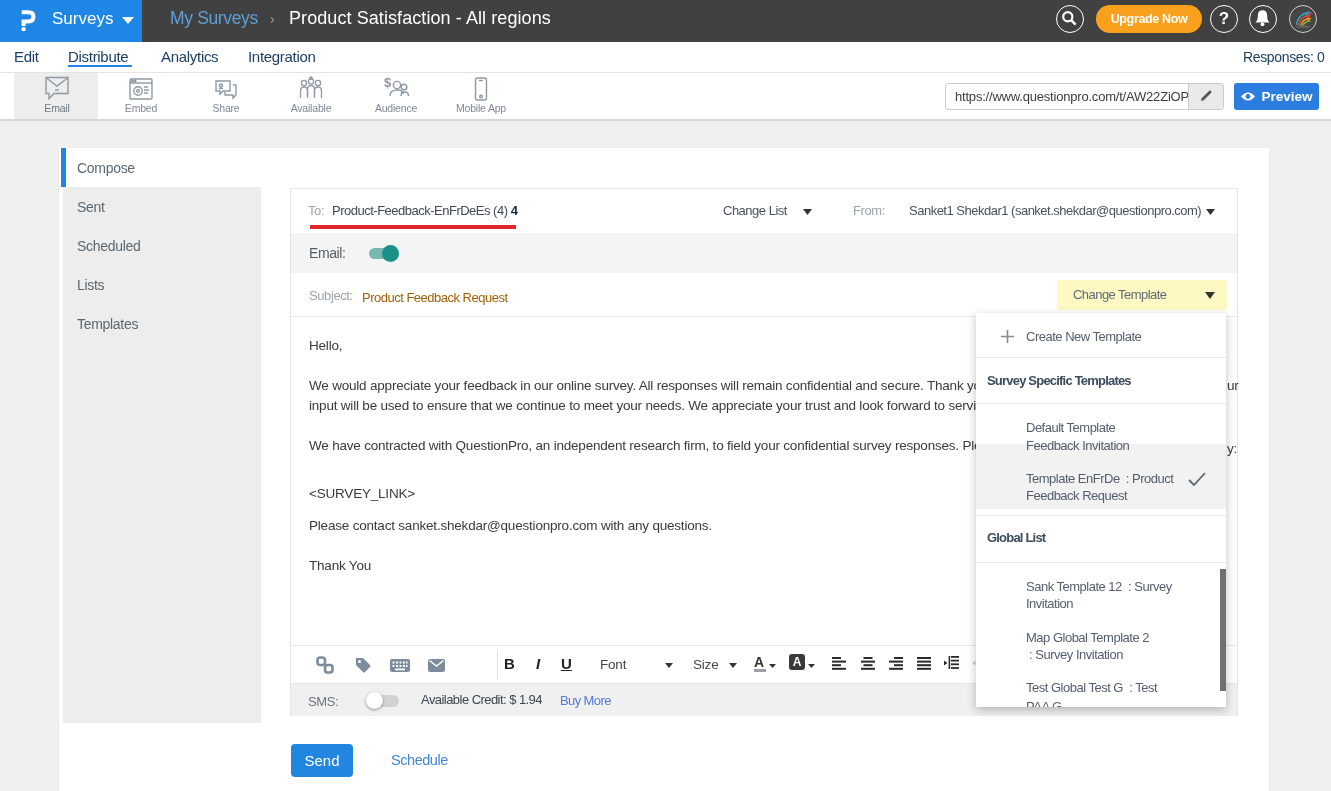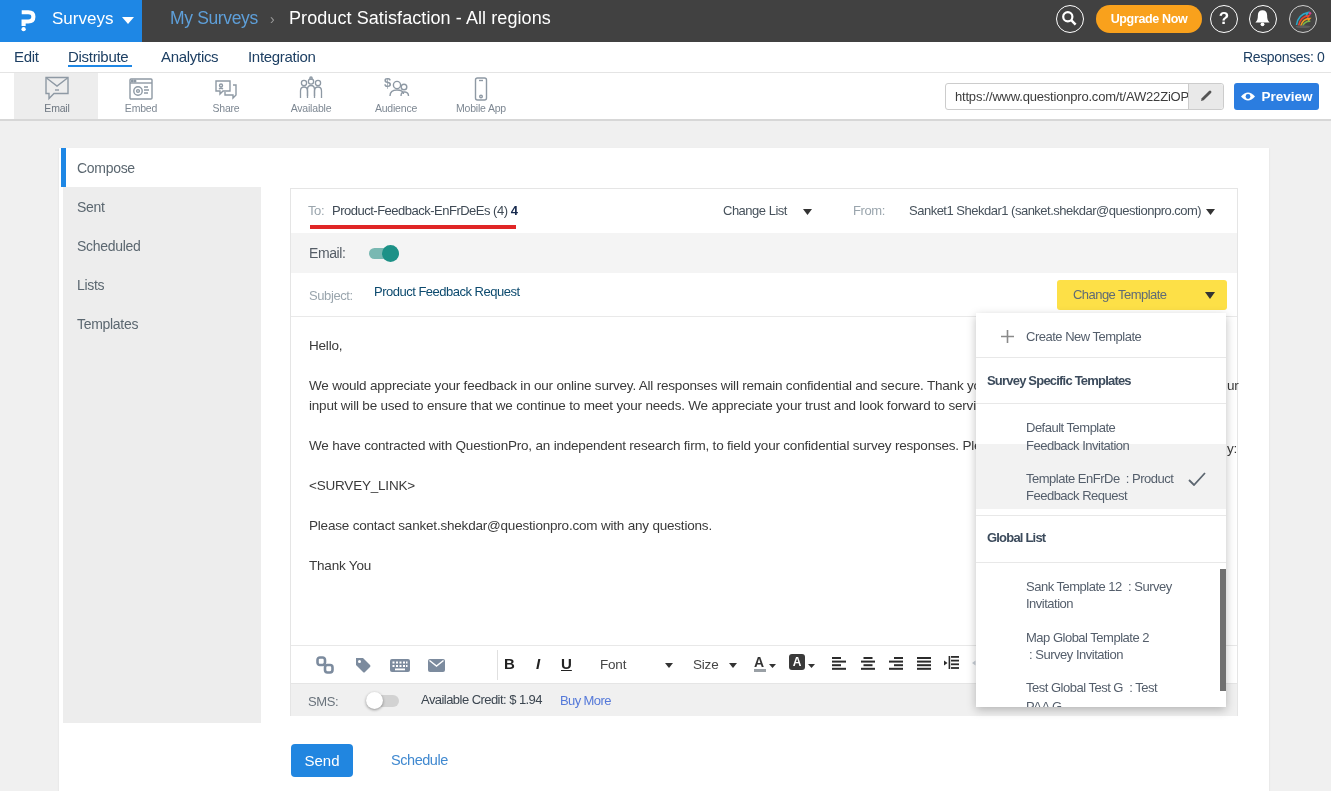--- a/index.html
+++ b/index.html
@@ -40,21 +40,21 @@
 #side-gray { position:absolute; left:4px; top:39px; width:198px; height:536px; background:#ededed; }
 .sideitem { position:absolute; left:18px; font-size:14px; letter-spacing:-0.3px; color:#5b6770; }
 
 #form { position:absolute; left:231px; top:40px; width:948px; height:528px; border:1px solid #e5e5e5; background:#fff; }
 #torow { position:absolute; left:0; top:0; width:946px; height:44px; }
 #emailrow { position:absolute; left:0; top:44px; width:946px; height:40px; background:#f4f4f4; }
 #subjrow { position:absolute; left:0; top:84px; width:946px; height:44px; border-bottom:1px solid #e9e9e9; }
 .glabel { color:#9aa5ad; font-size:13px; letter-spacing:-0.4px; }
 .gval { color:#3f4a55; font-size:13px; letter-spacing:-0.5px; white-space:nowrap; }
 #redline { position:absolute; left:19px; top:36px; width:206px; height:4px; background:#e02626; }
-#chg-tpl { position:absolute; left:766px; top:7px; width:170px; height:30px; background:#fde047; border-radius:3px; }
+#chg-tpl { position:absolute; left:766px; top:7px; width:170px; height:30px; background:#fef9c3; border-radius:3px; }
 
 .toggle-on-track { position:absolute; width:30px; height:11px; background:#79b8b2; border-radius:6px; }
 .toggle-on-knob { position:absolute; width:17px; height:17px; background:#1d9187; border-radius:50%; }
 .toggle-off-track { position:absolute; width:33px; height:12px; background:#d2d2d2; border-radius:6px; }
 .toggle-off-knob { position:absolute; width:17px; height:17px; background:#fff; border-radius:50%; box-shadow:0 1px 3px rgba(0,0,0,0.4); }
 
 #bodytext { position:absolute; left:18px; top:127px; width:667px; height:310px; overflow:hidden;text-align:center; }
 #bodytext div { position:absolute; white-space:nowrap; font-size:13.5px; letter-spacing:-0.2px; color:#3a3a3a; }
 
 #fmtbar { position:absolute; left:0; top:456px; width:946px; height:38px; border-top:1px solid #e8e8e8; background:#fff; }
@@ -220,34 +220,34 @@
           <path d="M0 0 L9 0 L4.5 6 Z" fill="#333"></path>
         </svg>
     </div>
     <div id="emailrow">
       <span style="position:absolute; left:18px; top:12px; font-size:14px; letter-spacing:-0.4px; color:#555d66;">Email:</span>
       <div class="toggle-on-track" style="left:78px; top:15px;"></div>
       <div class="toggle-on-knob" style="left:91px; top:12px;"></div>
     </div>
     <div id="subjrow">
       <span class="glabel" style="position:absolute; left:18px; top:15px;">Subject:</span>
-      <span class="gval" style="position:absolute; left:71px; top:11px; color:#0c4a6e;margin-left:12px;">Product Feedback Request</span>
+      <span class="gval" style="position:absolute; left:71px; top:17px; color:#a16207;">Product Feedback Request</span>
       <div id="chg-tpl">
         <span style="position:absolute; left:16px; top:7px; font-size:13px; letter-spacing:-0.55px; color:#5f6b76;">Change Template</span>
         <svg width="10" height="7" viewBox="0 0 10 7" style="position:absolute; left:148px; top:12px;">
             <path d="M0 0 L10 0 L5 7 Z" fill="#333"></path>
           </svg>
       </div>
     </div>
     <div id="bodytext">
       <div style="top:22px;">Hello,</div>
       <div style="top:62px;">We would appreciate your feedback in our online survey. All responses will remain confidential and secure. Thank you. Your</div>
       <div style="top:82px;">input will be used to ensure that we continue to meet your needs. We appreciate your trust and look forward to serving you</div>
       <div style="top:122px;">We have contracted with QuestionPro, an independent research firm, to field your confidential survey responses. Please take the survey:</div>
-      <div style="top:162px;">&lt;SURVEY_LINK&gt;</div>
+      <div style="top:170px;">&lt;SURVEY_LINK&gt;</div>
       <div style="top:202px;">Please contact sanket.shekdar@questionpro.com with any questions.</div>
       <div style="top:242px;">Thank You</div>
     </div>
     <span style="position:absolute; left:936px; top:189px; font-size:13.5px; letter-spacing:-0.3px; color:#3a3a3a;">ur</span>
     <span style="position:absolute; left:936px; top:252px; font-size:13.5px; letter-spacing:-0.3px; color:#3a3a3a;">y:</span>
     <div id="fmtbar">
       <svg width="18" height="18" viewBox="0 0 18 18" style="position:absolute;left:25px;top:10px;">
         <g stroke="#7c8b9e" stroke-width="2.6" fill="none">
           <rect x="1.5" y="1.5" width="7.5" height="7.5" rx="2.4" transform="rotate(0 5 5)"></rect>
           <rect x="9" y="9" width="7.5" height="7.5" rx="2.4"></rect>

